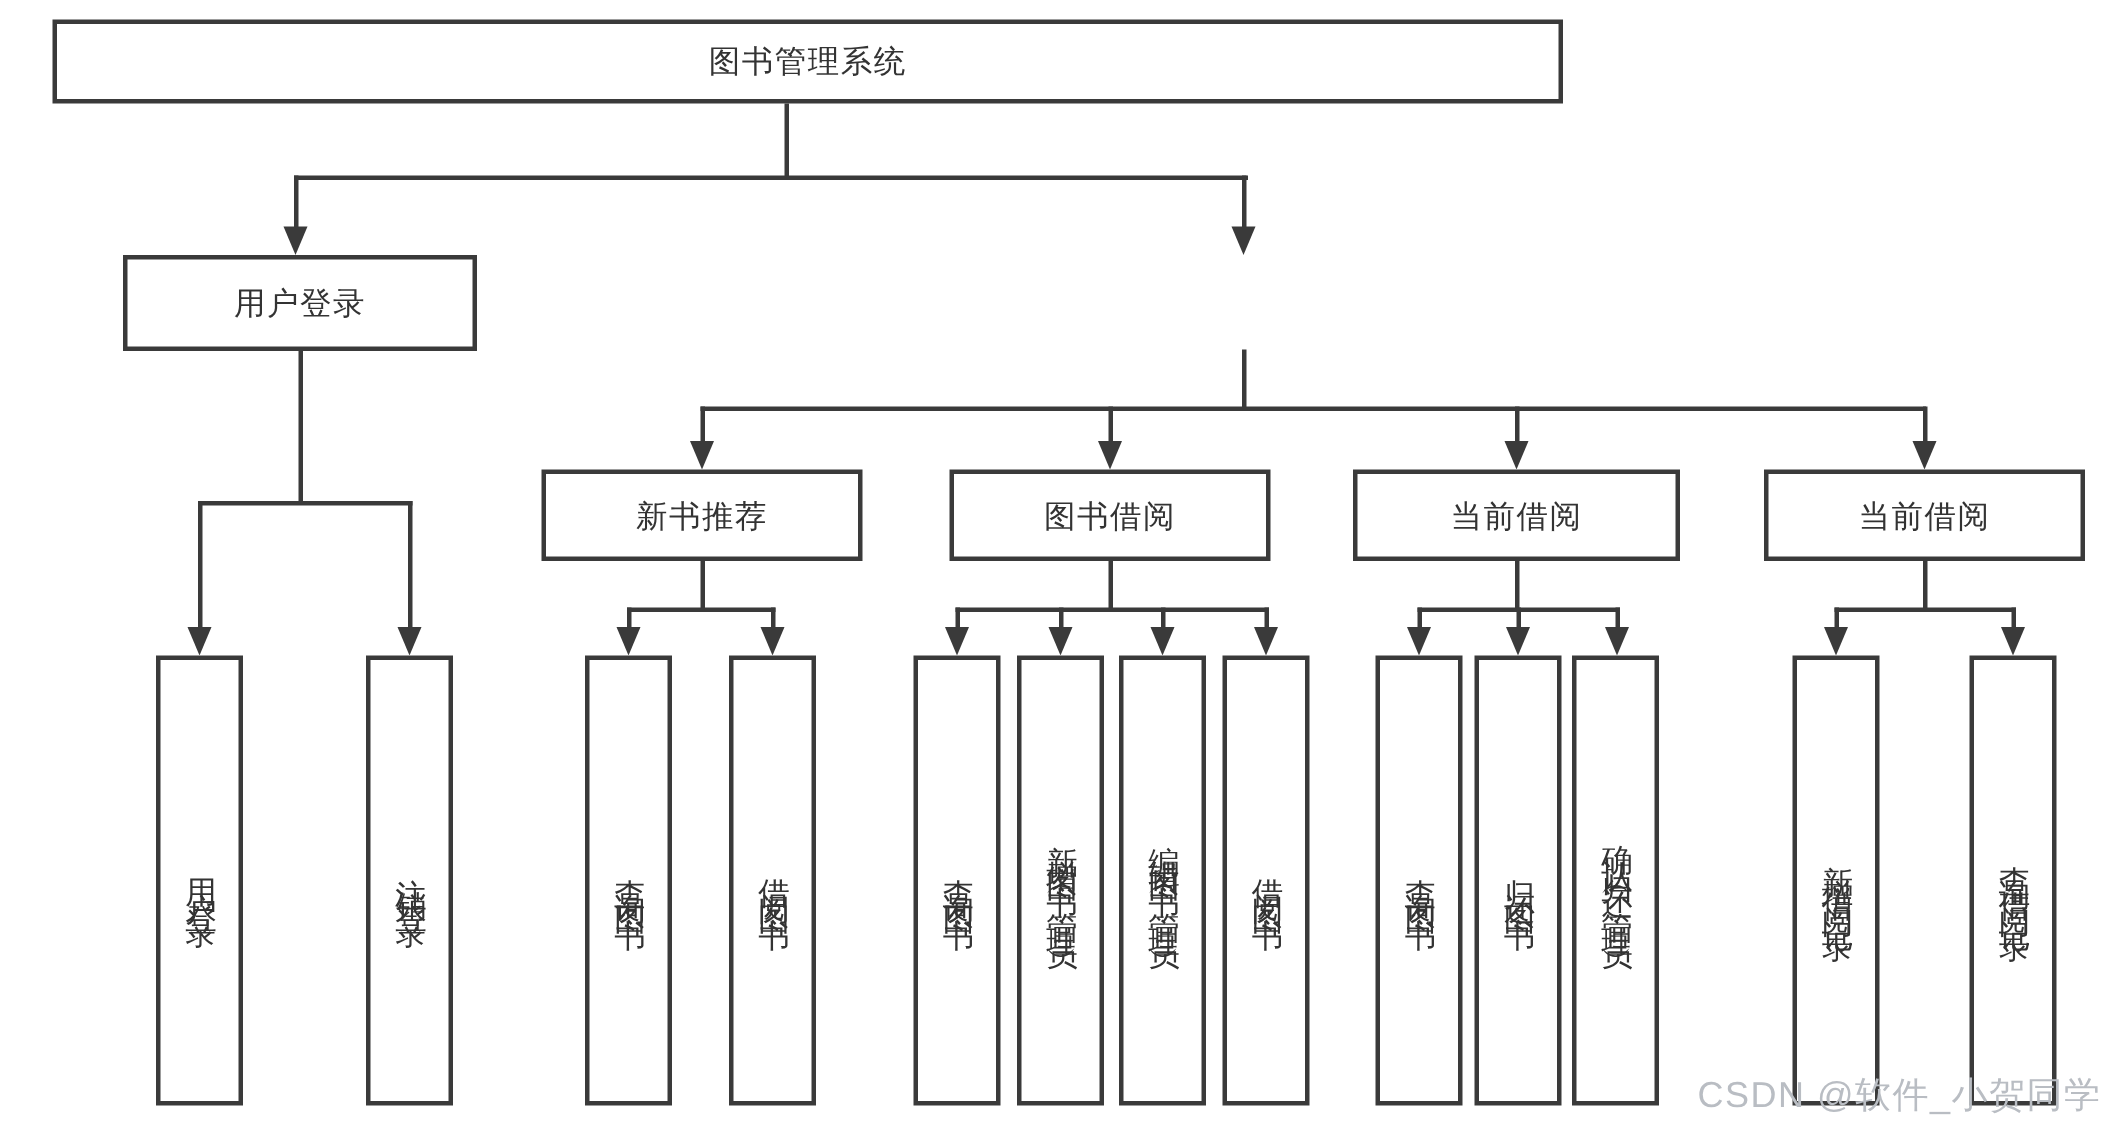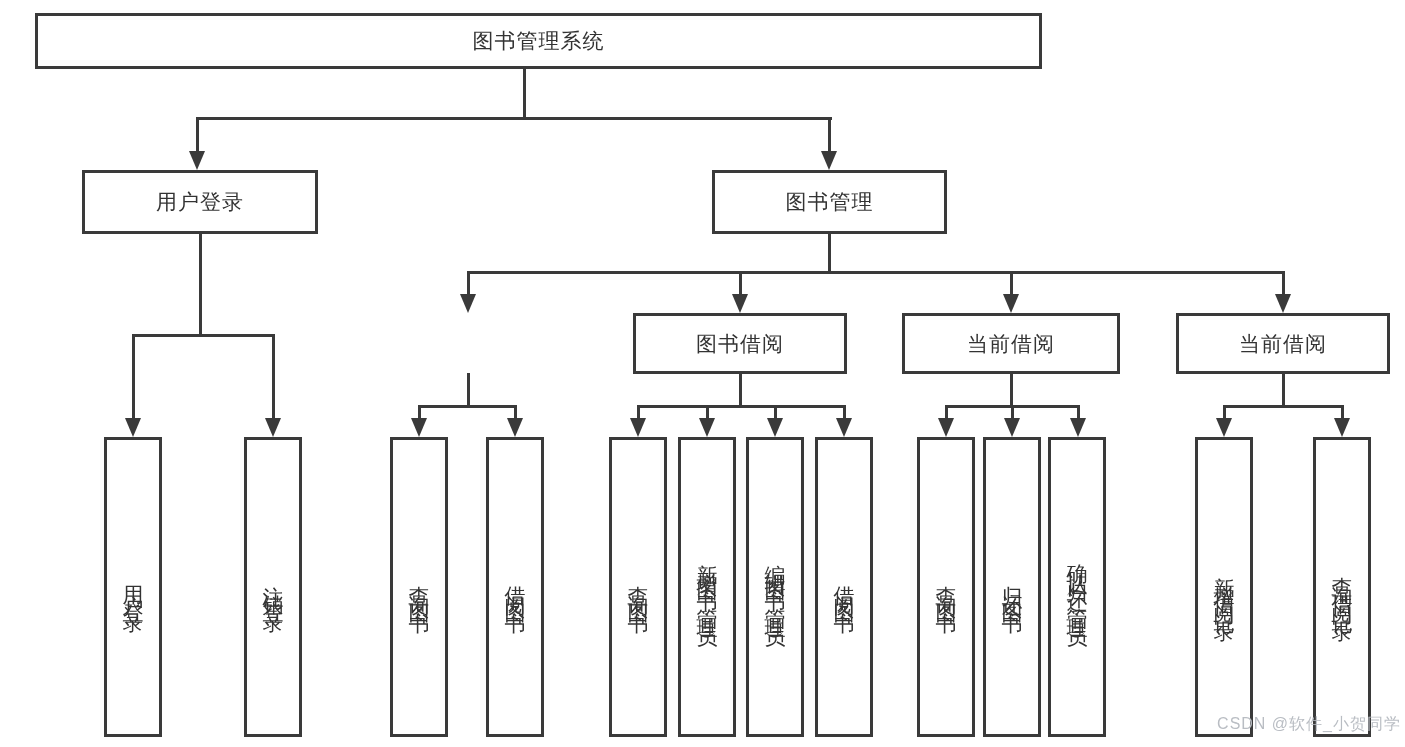--- a/index.html
+++ b/index.html
@@ -67,21 +67,21 @@
     border-left: 8px solid transparent;
     border-right: 8px solid transparent;
     border-top: 19px solid var(--line);
     z-index: 1;
   }
 
   .watermark {
     position: absolute;
     top: 714px;
     right: 4px;
-    font-size: 16px;
+    font-size: 24px;
     letter-spacing: 1px;
     color: var(--watermark);
     z-index: 5;
     white-space: nowrap;
   }
 </style>
 </head>
 <body>
 
 <div class="canvas">
@@ -92,43 +92,43 @@
 
   <div class="vline" style="left:523px; top:68px; height:52px;"></div>
   <div class="hline" style="left:196px; top:117px; width:636px;"></div>
   <div class="vline" style="left:196px; top:117px; height:37px;"></div>
   <div class="arrow" style="left:189px; top:151px;"></div>
   <div class="vline" style="left:828px; top:117px; height:37px;"></div>
   <div class="arrow" style="left:821px; top:151px;"></div>
 
   <div class="hbox" style="left:82px; top:170px; width:236px; height:64px;">
     <span>用户登录</span>
-  </div>
-  <div class="hbox" style="left:712px; top:170px; width:235px; height:64px;">
-    <span>图书管理</span>
   </div>
 
   <div class="vline" style="left:199px; top:233px; height:103px;"></div>
   <div class="hline" style="left:132px; top:334px; width:143px;"></div>
   <div class="vline" style="left:132px; top:334px; height:87px;"></div>
   <div class="arrow" style="left:125px; top:418px;"></div>
   <div class="vline" style="left:272px; top:334px; height:87px;"></div>
   <div class="arrow" style="left:265px; top:418px;"></div>
 
   <div class="vline" style="left:828px; top:233px; height:41px;"></div>
   <div class="hline" style="left:467px; top:271px; width:817px;"></div>
   <div class="vline" style="left:467px; top:271px; height:27px;"></div>
   <div class="arrow" style="left:460px; top:294px;"></div>
   <div class="vline" style="left:739px; top:271px; height:27px;"></div>
   <div class="arrow" style="left:732px; top:294px;"></div>
   <div class="vline" style="left:1010px; top:271px; height:27px;"></div>
   <div class="arrow" style="left:1003px; top:294px;"></div>
   <div class="vline" style="left:1282px; top:271px; height:27px;"></div>
   <div class="arrow" style="left:1275px; top:294px;"></div>
 
+  <div class="hbox" style="left:361px; top:313px; width:214px; height:61px;">
+    <span>新书推荐</span>
+  </div>
   <div class="hbox" style="left:633px; top:313px; width:214px; height:61px;">
     <span>图书借阅</span>
   </div>
   <div class="hbox" style="left:902px; top:313px; width:218px; height:61px;">
     <span>当前借阅</span>
   </div>
   <div class="hbox" style="left:1176px; top:313px; width:214px; height:61px;">
     <span>当前借阅</span>
   </div>
 

